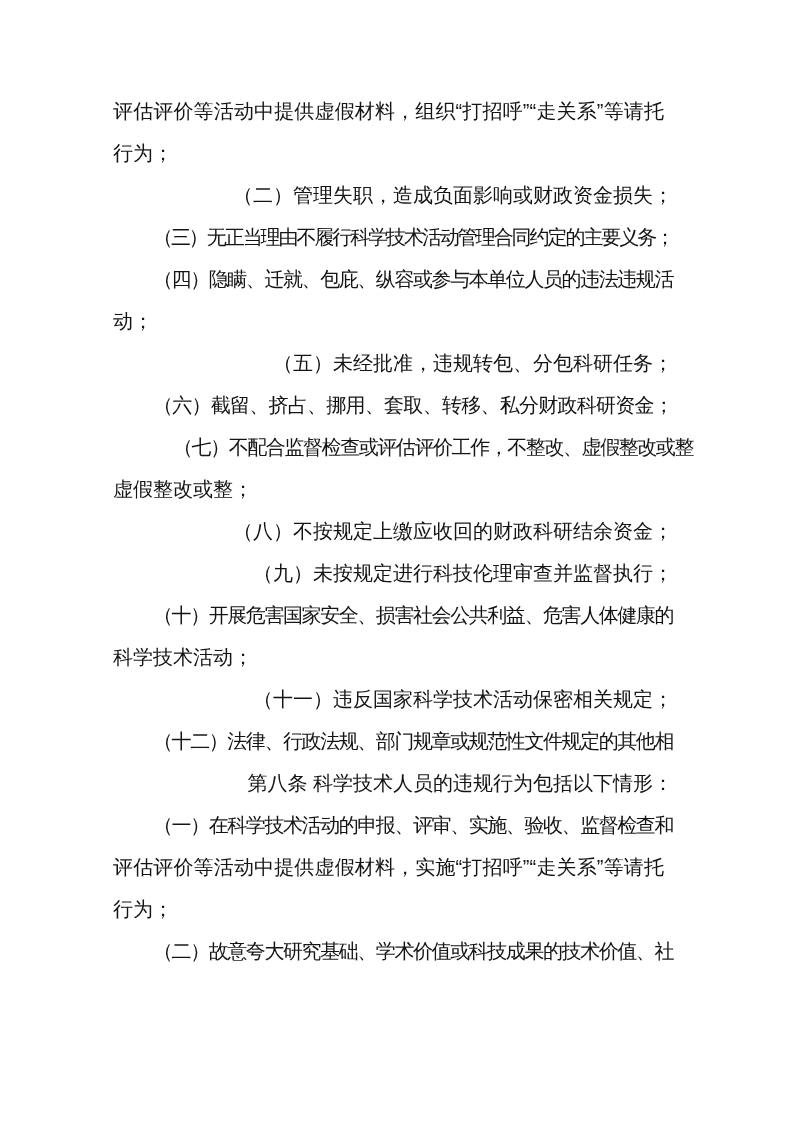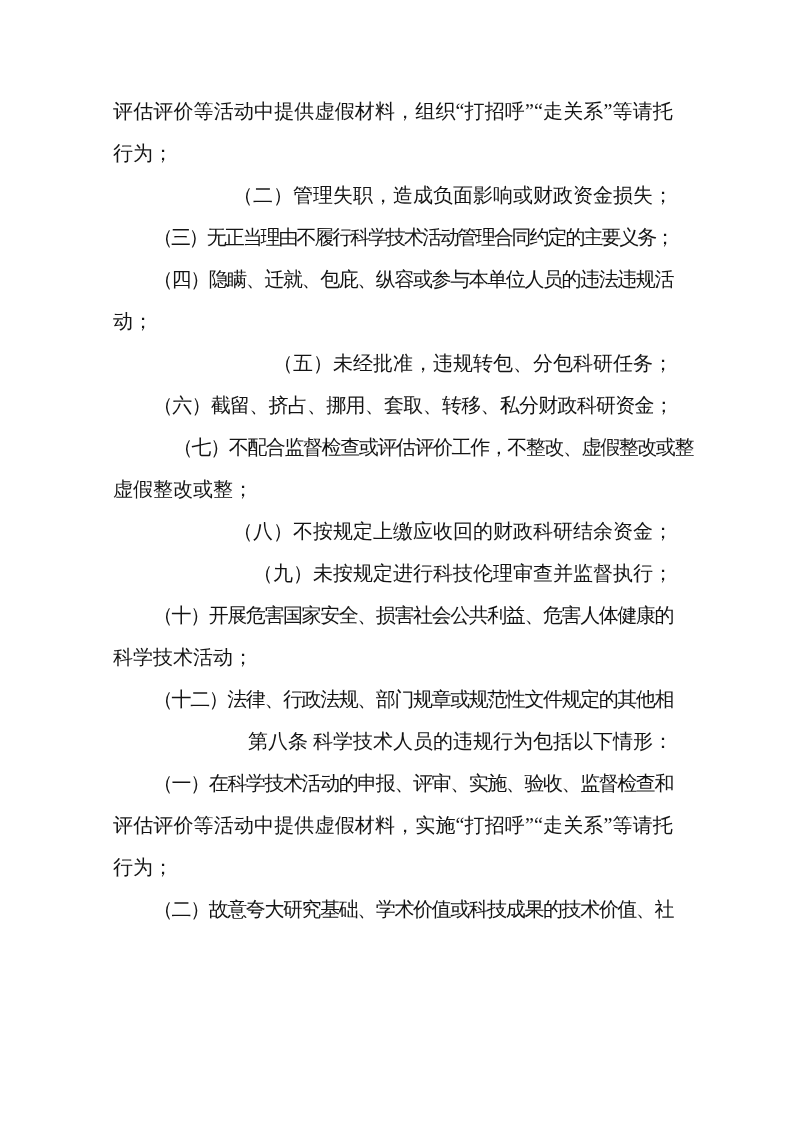--- a/index.html
+++ b/index.html
@@ -6,21 +6,21 @@
     margin: 0;
     padding: 0;
     background: #ffffff;
   }
   .page {
     position: relative;
     width: 793px;
     height: 1122px;
     background: #ffffff;
     overflow: hidden;
-    font-family: Liberation Serif, serif;
+    font-family: Liberation Sans, sans-serif;
     color: #141414;
   }
   .doc-body {
     position: absolute;
     left: 113px;
     top: 90px;
     width: 560px;
   }
   .line {
     height: 42px;
@@ -50,20 +50,21 @@
       <div class="line indent"><span class="run" style="letter-spacing: -1.42857px;">（四）隐瞒、迁就、包庇、纵容或参与本单位人员的违法违规活</span></div>
       <div class="line"><span class="run">动；</span></div>
       <div class="line indent"><span class="run">（五）未经批准，违规转包、分包科研任务；</span></div>
       <div class="line indent"><span class="run" style="letter-spacing: -0.740741px;">（六）截留、挤占、挪用、套取、转移、私分财政科研资金；</span></div>
       <div class="line indent"><span class="run" style="letter-spacing: -1.42857px; margin-left: 20px;">（七）不配合监督检查或评估评价工作，不整改、虚假整改或整</span></div>
       <div class="line"><span class="run">虚假整改或整；</span></div>
       <div class="line indent"><span class="run">（八）不按规定上缴应收回的财政科研结余资金；</span></div>
       <div class="line indent"><span class="run">（九）未按规定进行科技伦理审查并监督执行；</span></div>
       <div class="line indent"><span class="run" style="letter-spacing: -1.42857px;">（十）开展危害国家安全、损害社会公共利益、危害人体健康的</span></div>
       <div class="line"><span class="run">科学技术活动；</span></div>
+      <div class="line indent"><span class="run">（十一）违反国家科学技术活动保密相关规定；</span></div>
       <div class="line indent"><span class="run" style="letter-spacing: -1.42857px;">（十二）法律、行政法规、部门规章或规范性文件规定的其他相</span></div>
       <div class="line indent"><span class="run">第八条 科学技术人员的违规行为包括以下情形：</span></div>
       <div class="line indent"><span class="run" style="letter-spacing: -1.42857px;">（一）在科学技术活动的申报、评审、实施、验收、监督检查和</span></div>
       <div class="line"><span class="run" style="letter-spacing: 0.149479px;">评估评价等活动中提供虚假材料，实施“打招呼”“走关系”等请托</span></div>
       <div class="line"><span class="run">行为；</span></div>
       <div class="line indent"><span class="run" style="letter-spacing: -1.42857px;">（二）故意夸大研究基础、学术价值或科技成果的技术价值、社</span></div>
     </div>
 </div>
 
 </body></html>

